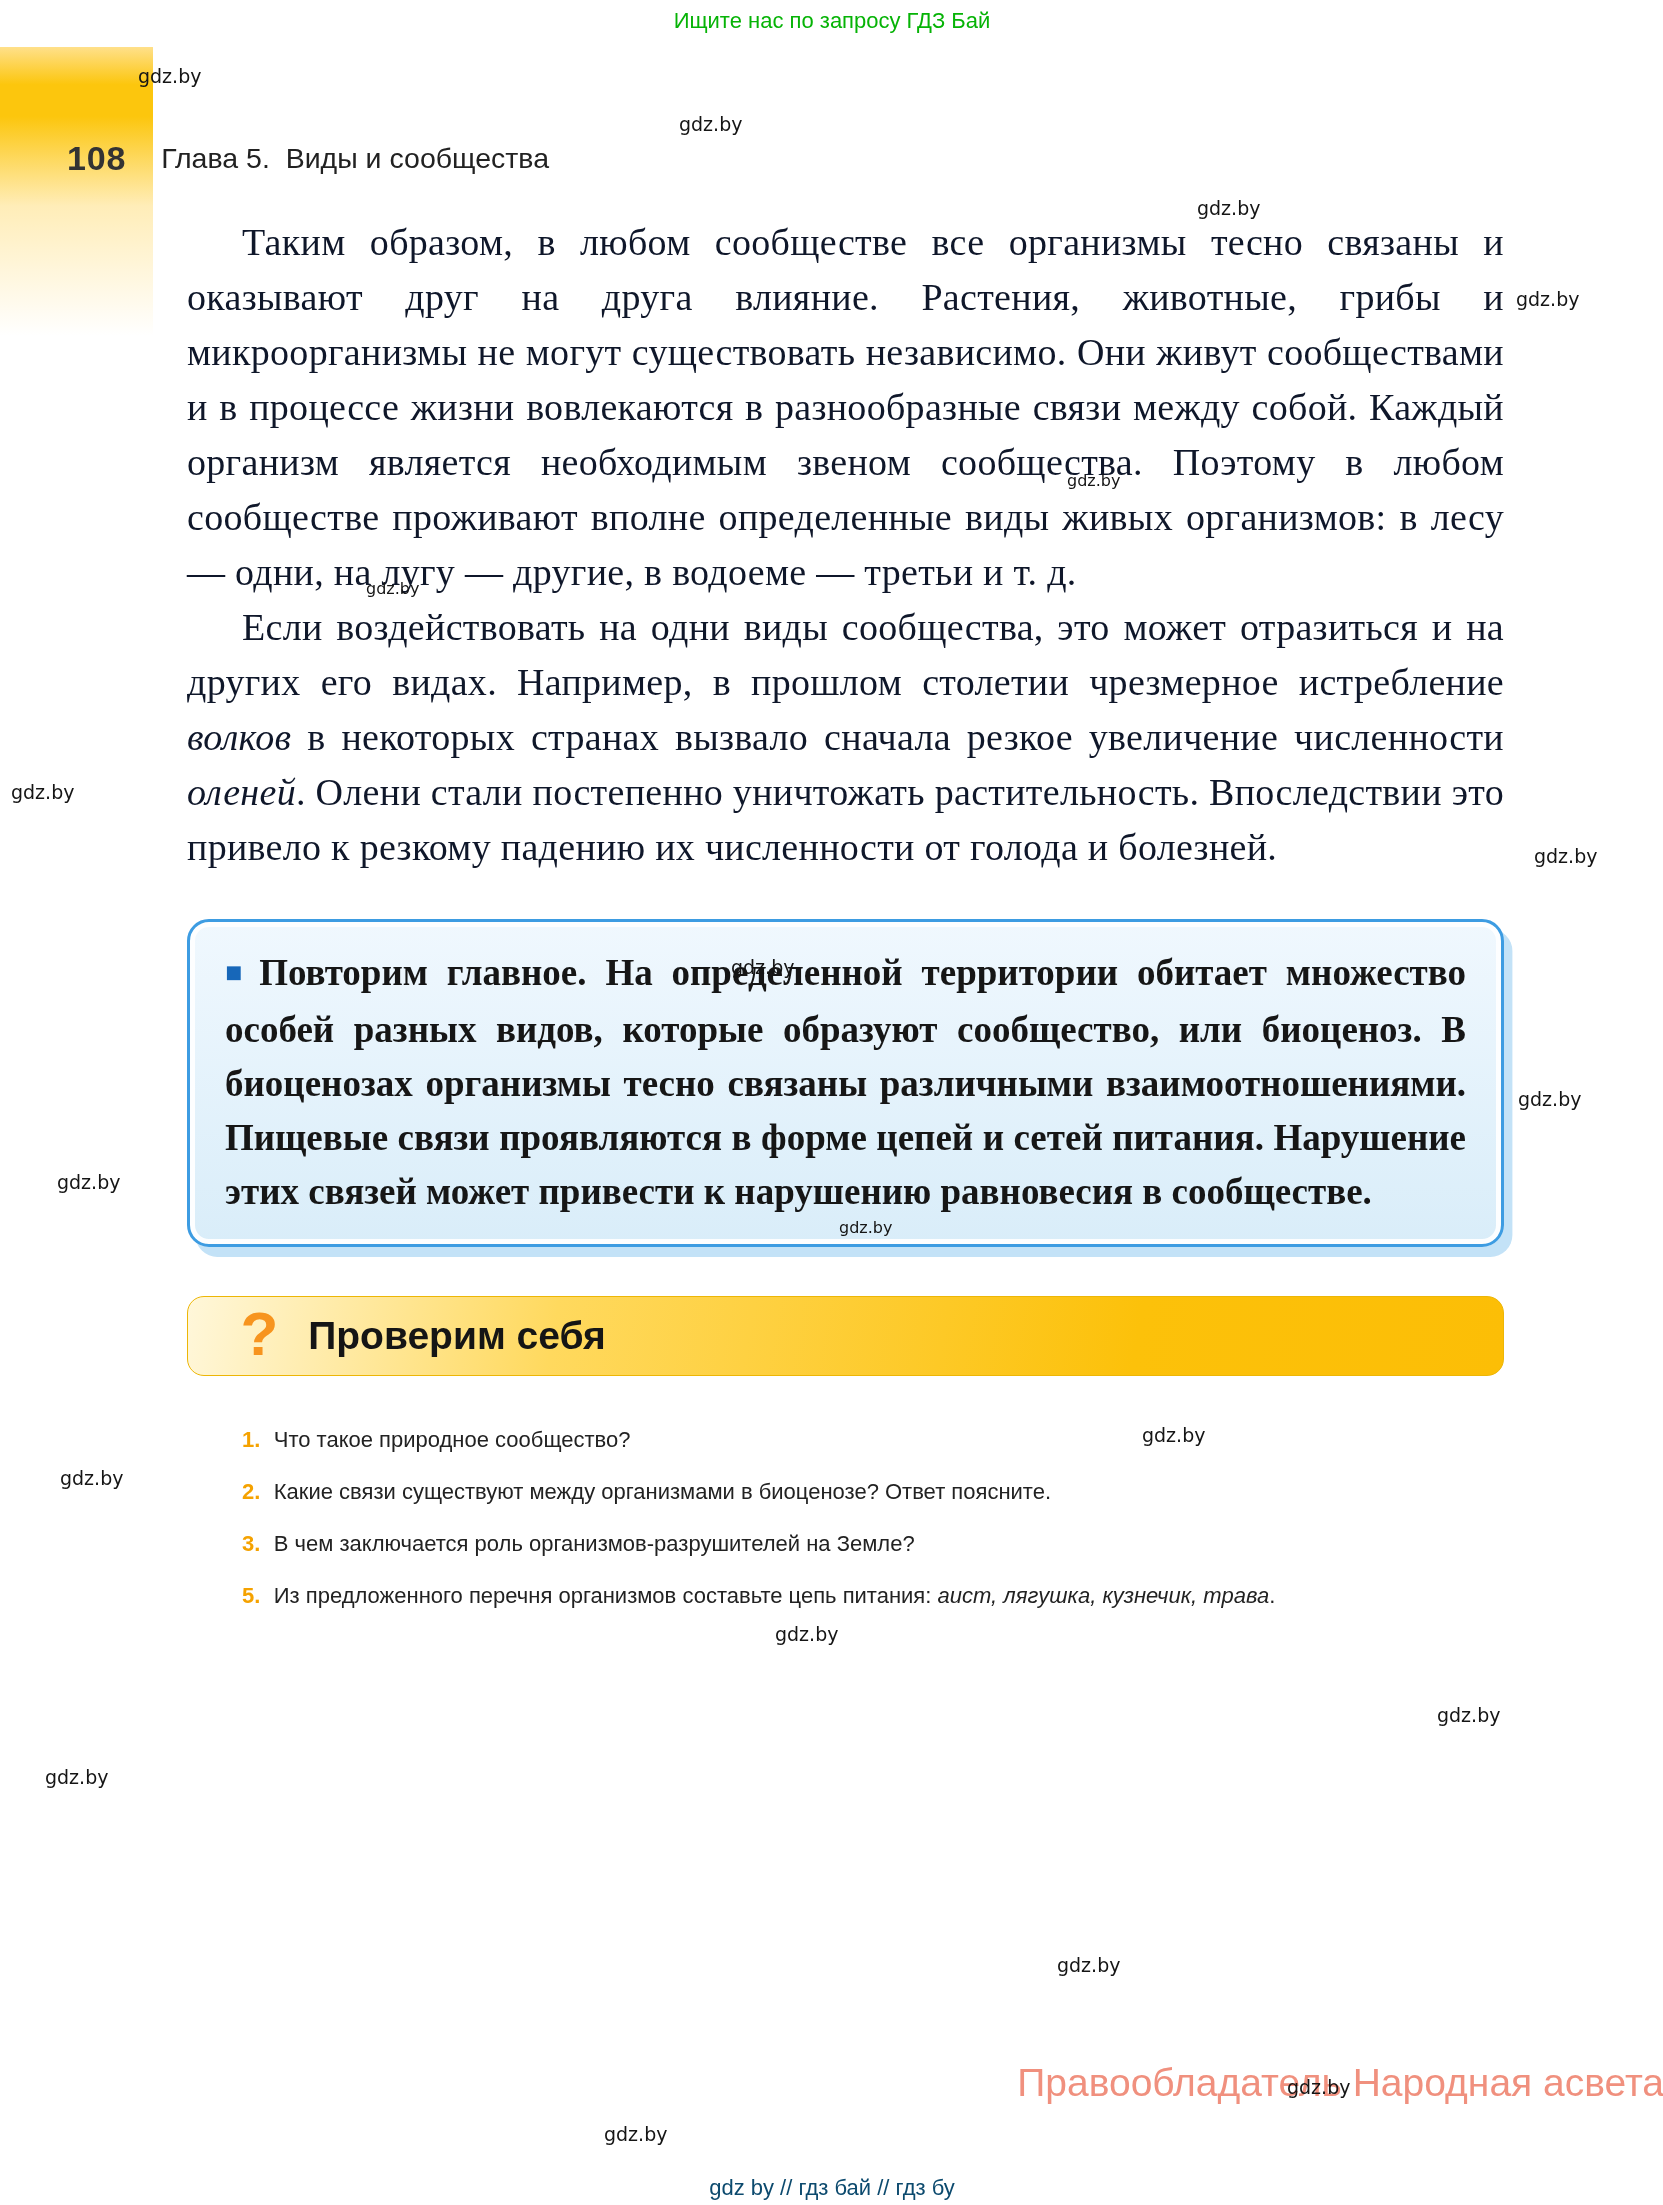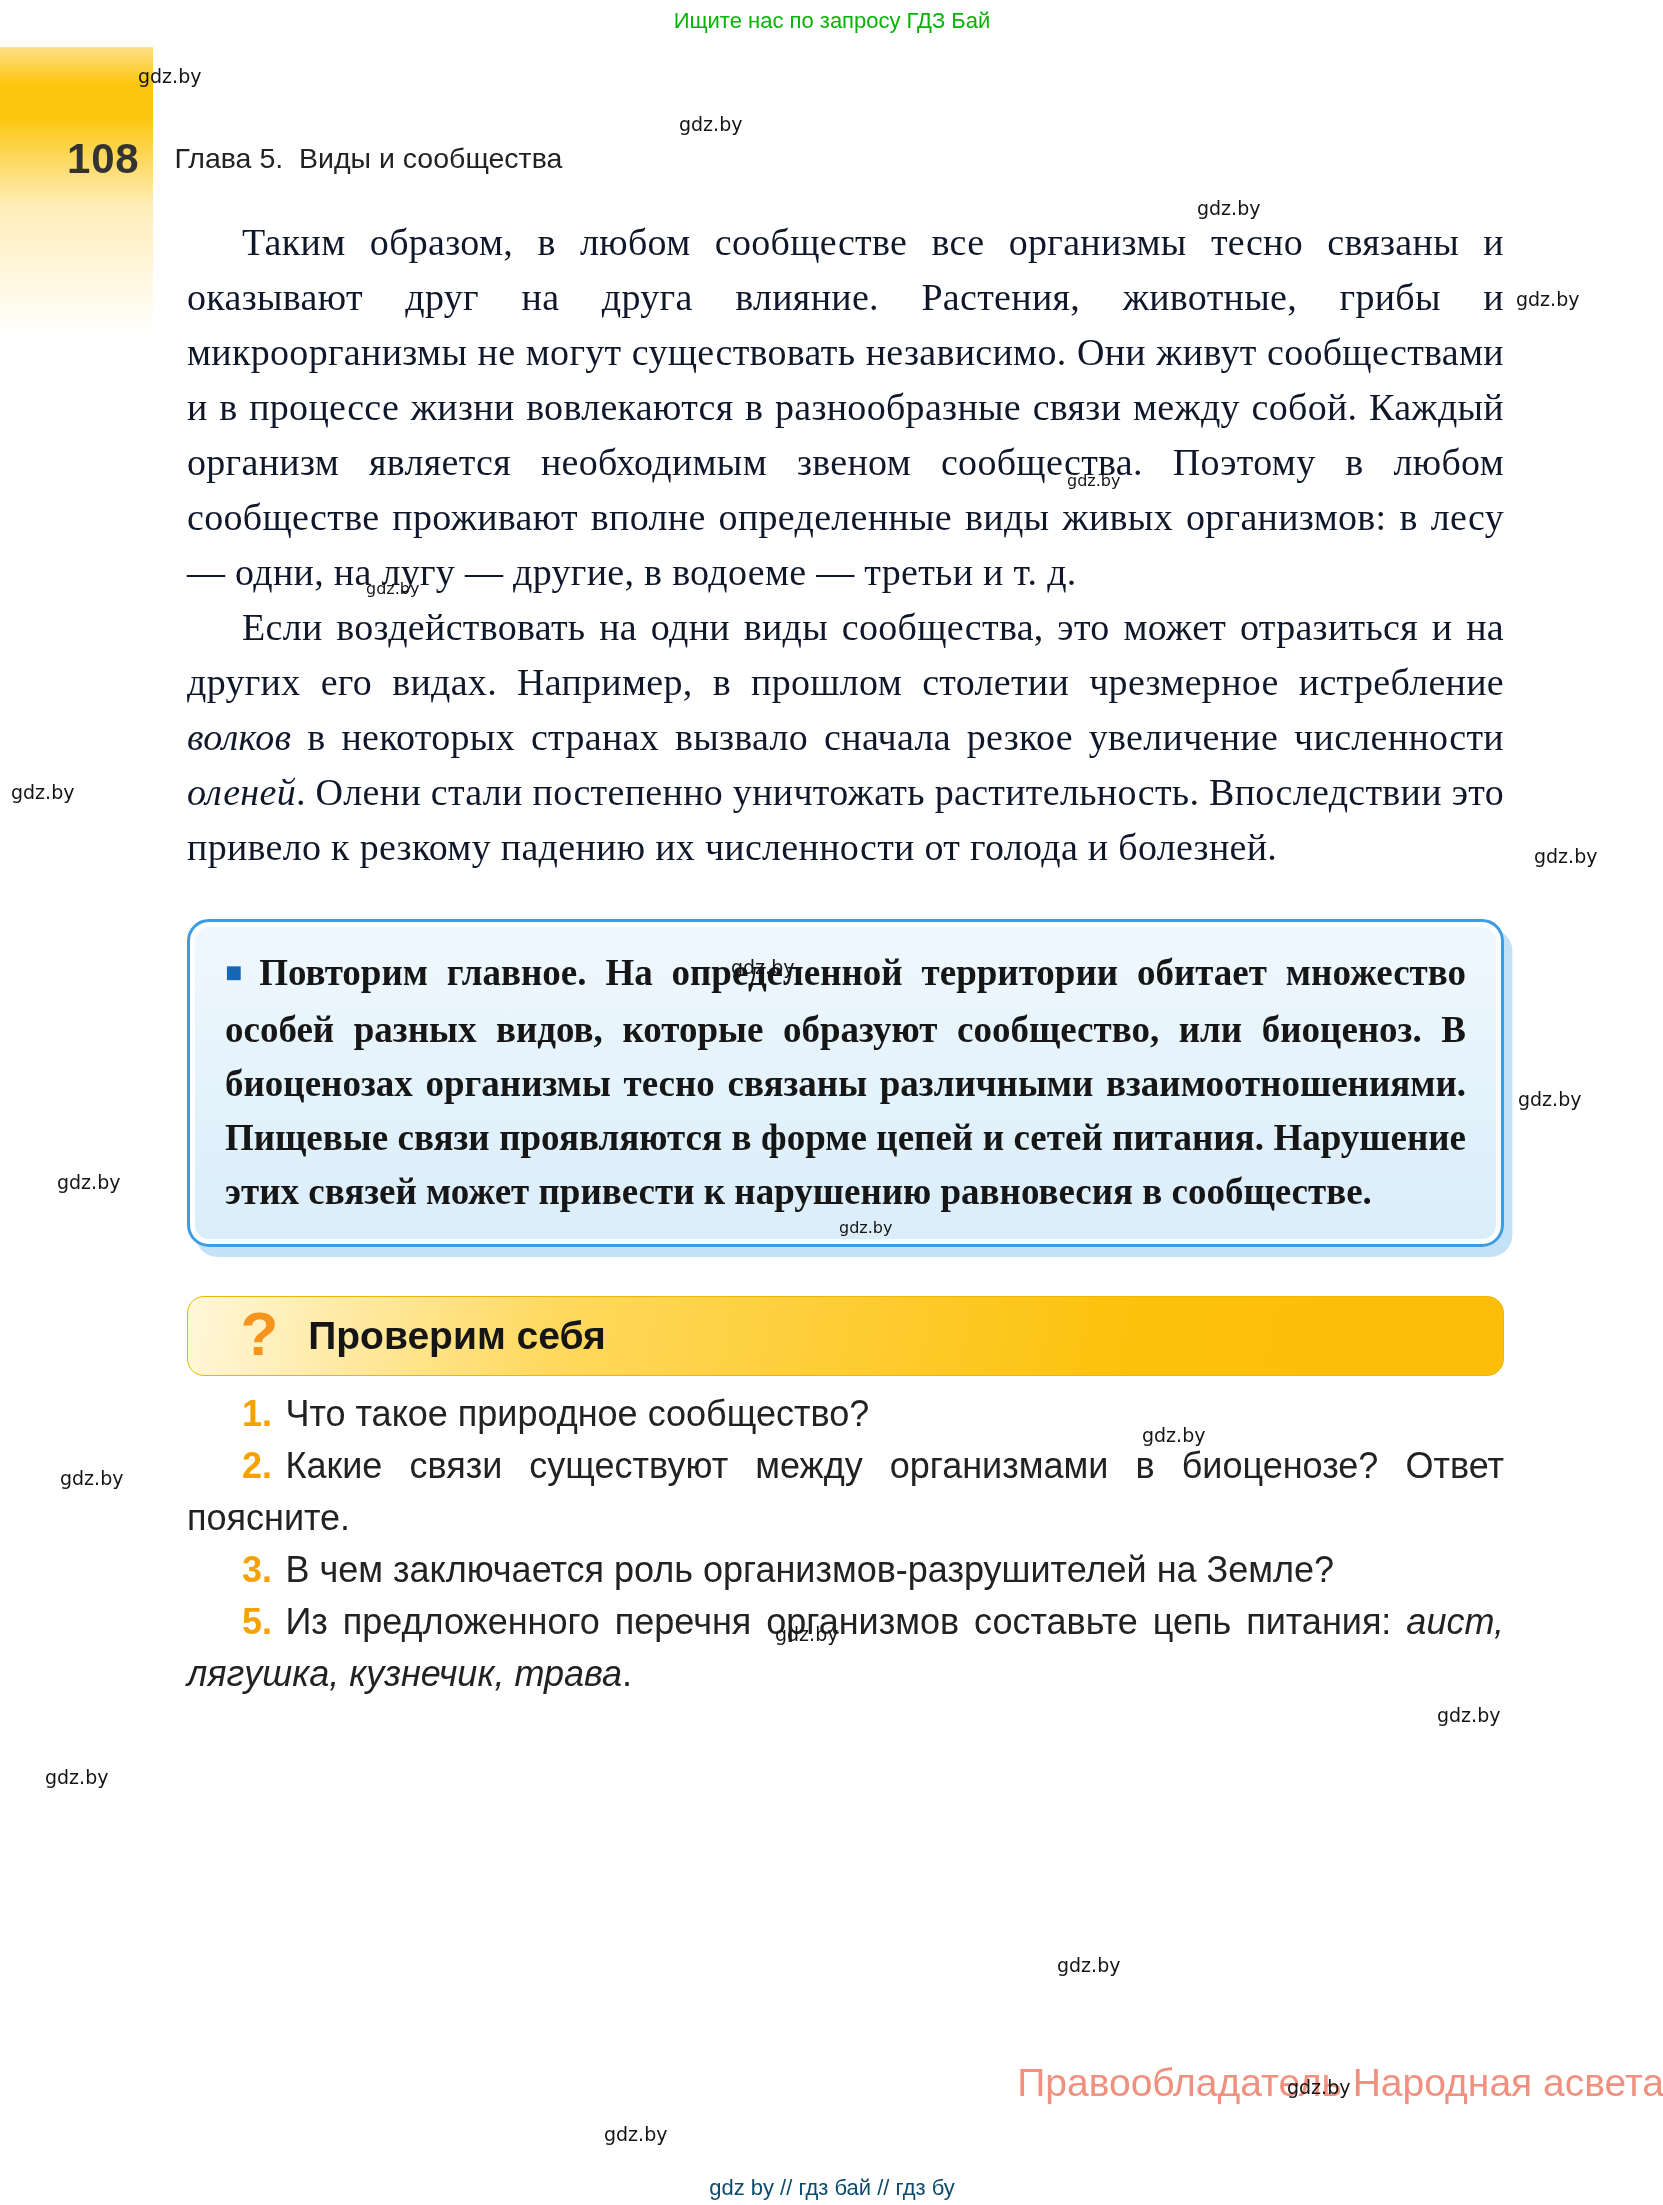--- a/index.html
+++ b/index.html
@@ -29,21 +29,21 @@
   }
 
   
   .page-header {
     position:absolute; left:0; top:131px; height:55px;
     display:flex; align-items:center;
   }
   .page-number {
     margin-left:67px;
     font-family:"Liberation Sans", sans-serif;
-    font-weight:bold; font-size:42px; color:#333;
+    font-weight:bold; font-size:34px; color:#333;
     letter-spacing:0.8px;
   }
   .chapter {
     margin-left:35px;
     font-family:"Liberation Sans", sans-serif;
     font-size:28.5px; color:#222;
     white-space:nowrap;
   }
   .chapter .chapter-title { font-weight:normal; }
 
@@ -98,23 +98,23 @@
     margin:0 30px 0 13.4px;
     transform:translateY(-1.7px);
   }
   .check-title {
     font-family:"Liberation Sans", sans-serif;
     font-weight:bold; font-size:39px; color:#151515;
   }
 
   
   .questions {
-    margin-top:12px;
-    font-family:"Liberation Sans", sans-serif;
-    font-size:36px; line-height:52px;
+    margin-top:38px;
+    font-family:"Liberation Sans", sans-serif;
+    font-size:22px; line-height:52px;
     color:#222;
   }
   .question {
     margin:0;
     text-indent:55px;
     text-align:justify;
   }
   .qnum { color:#f5a200; font-weight:bold; margin-right:13.4px; }
 
   

